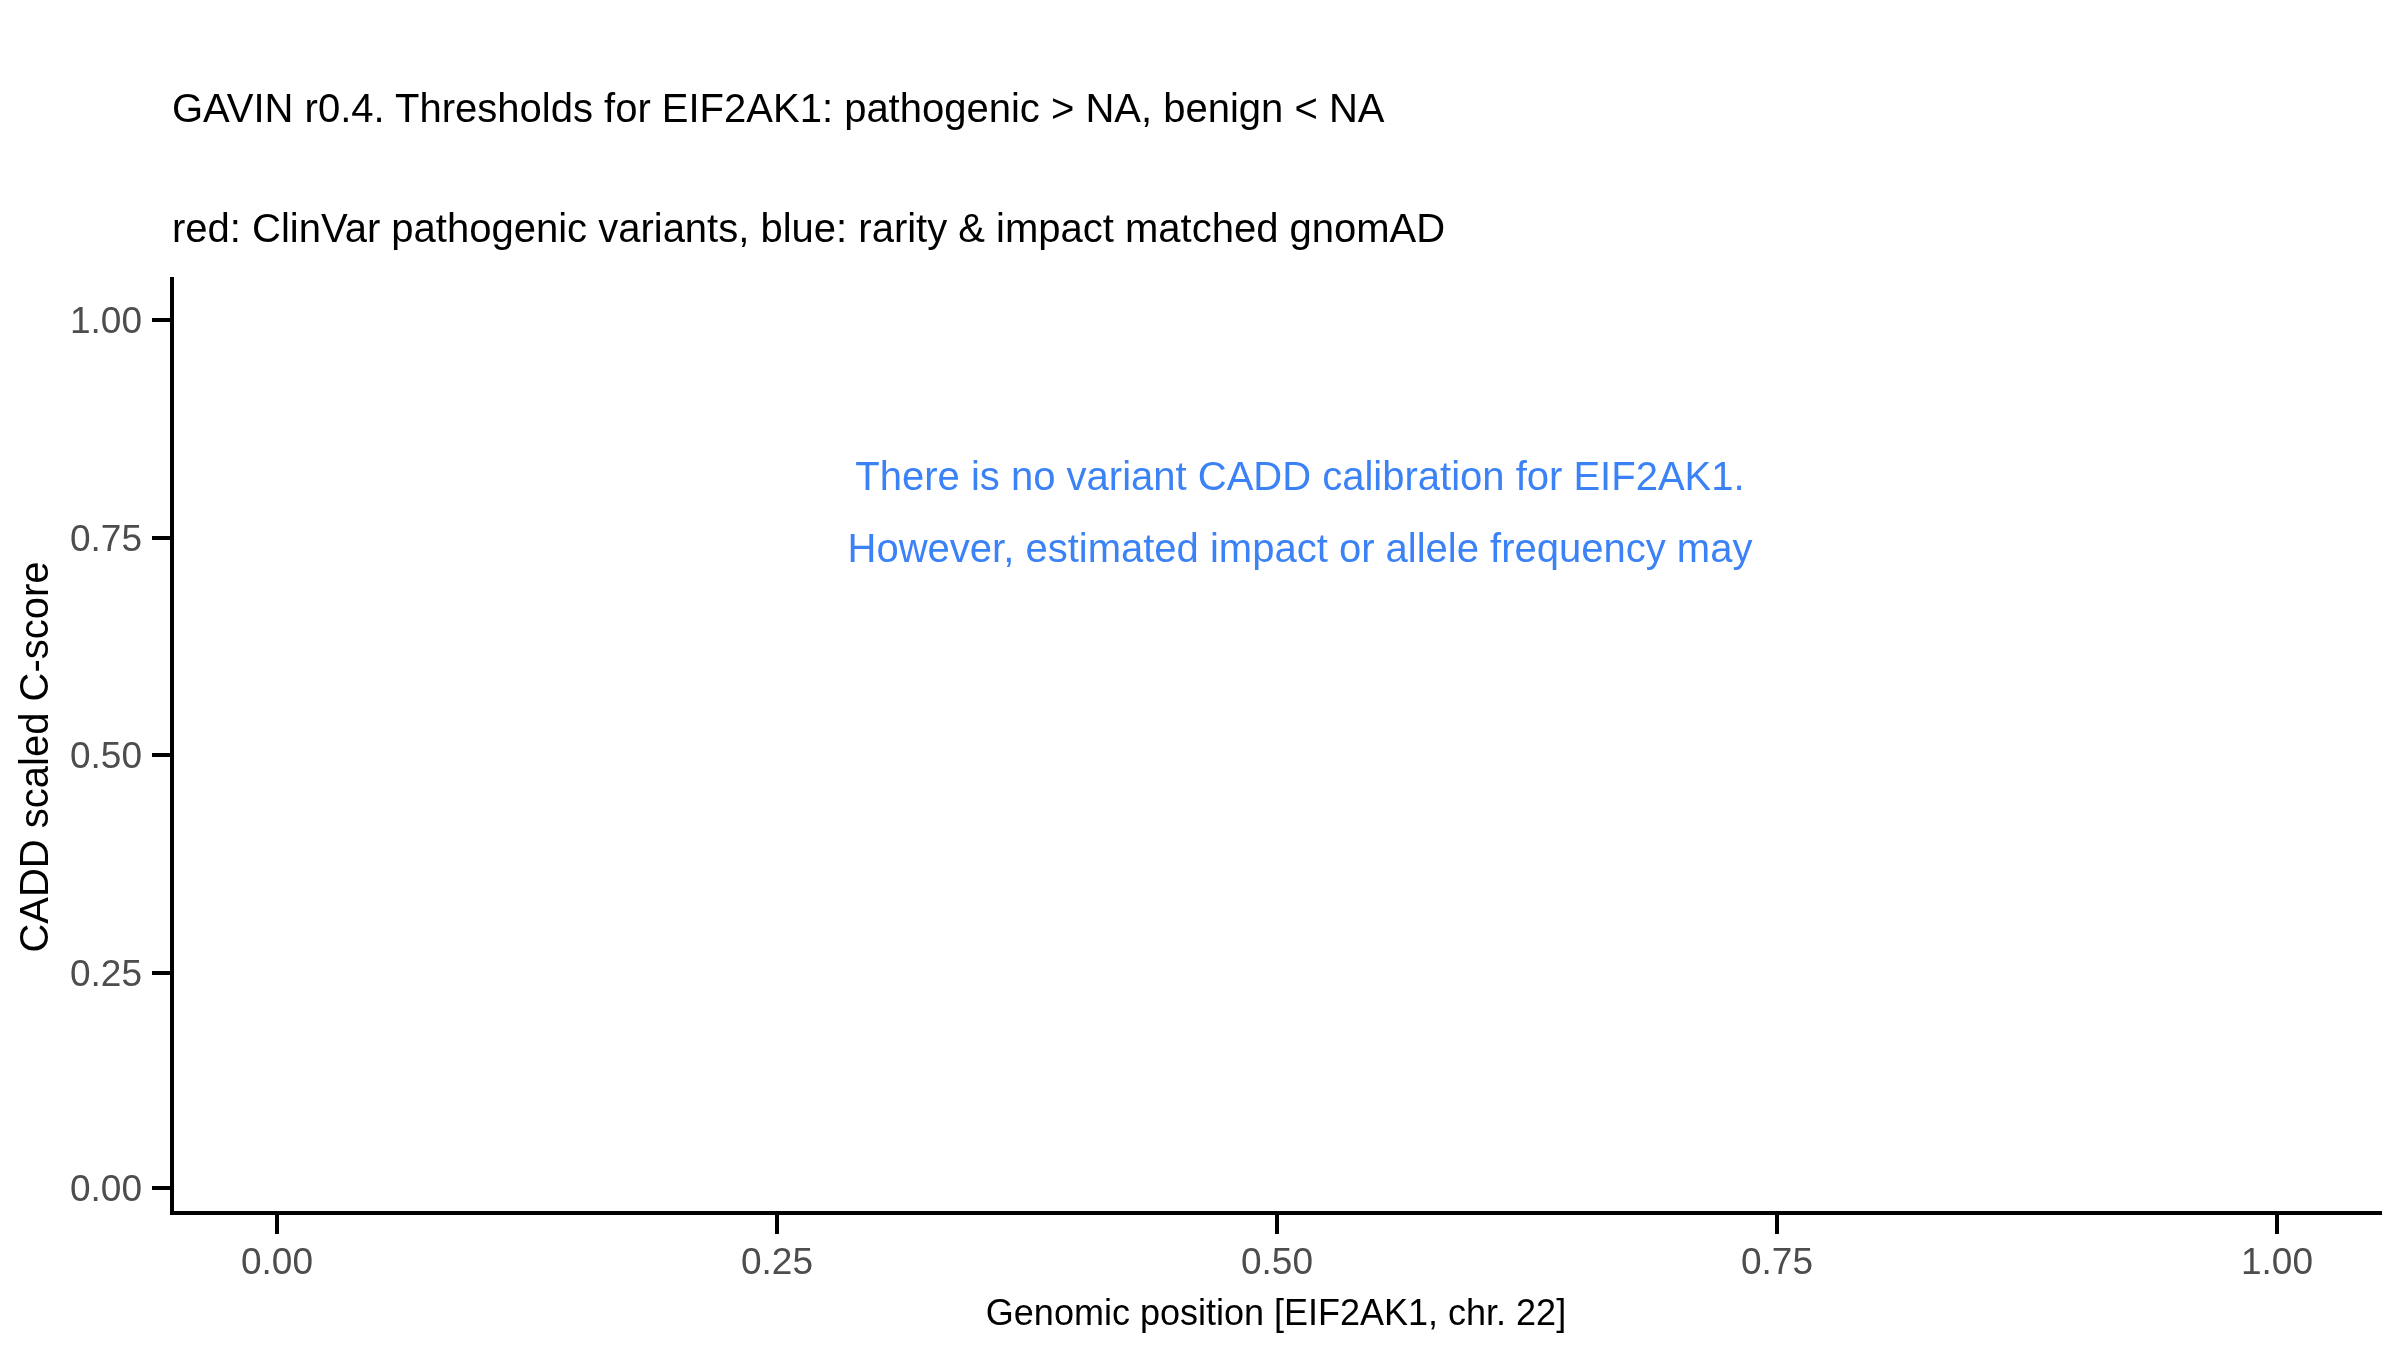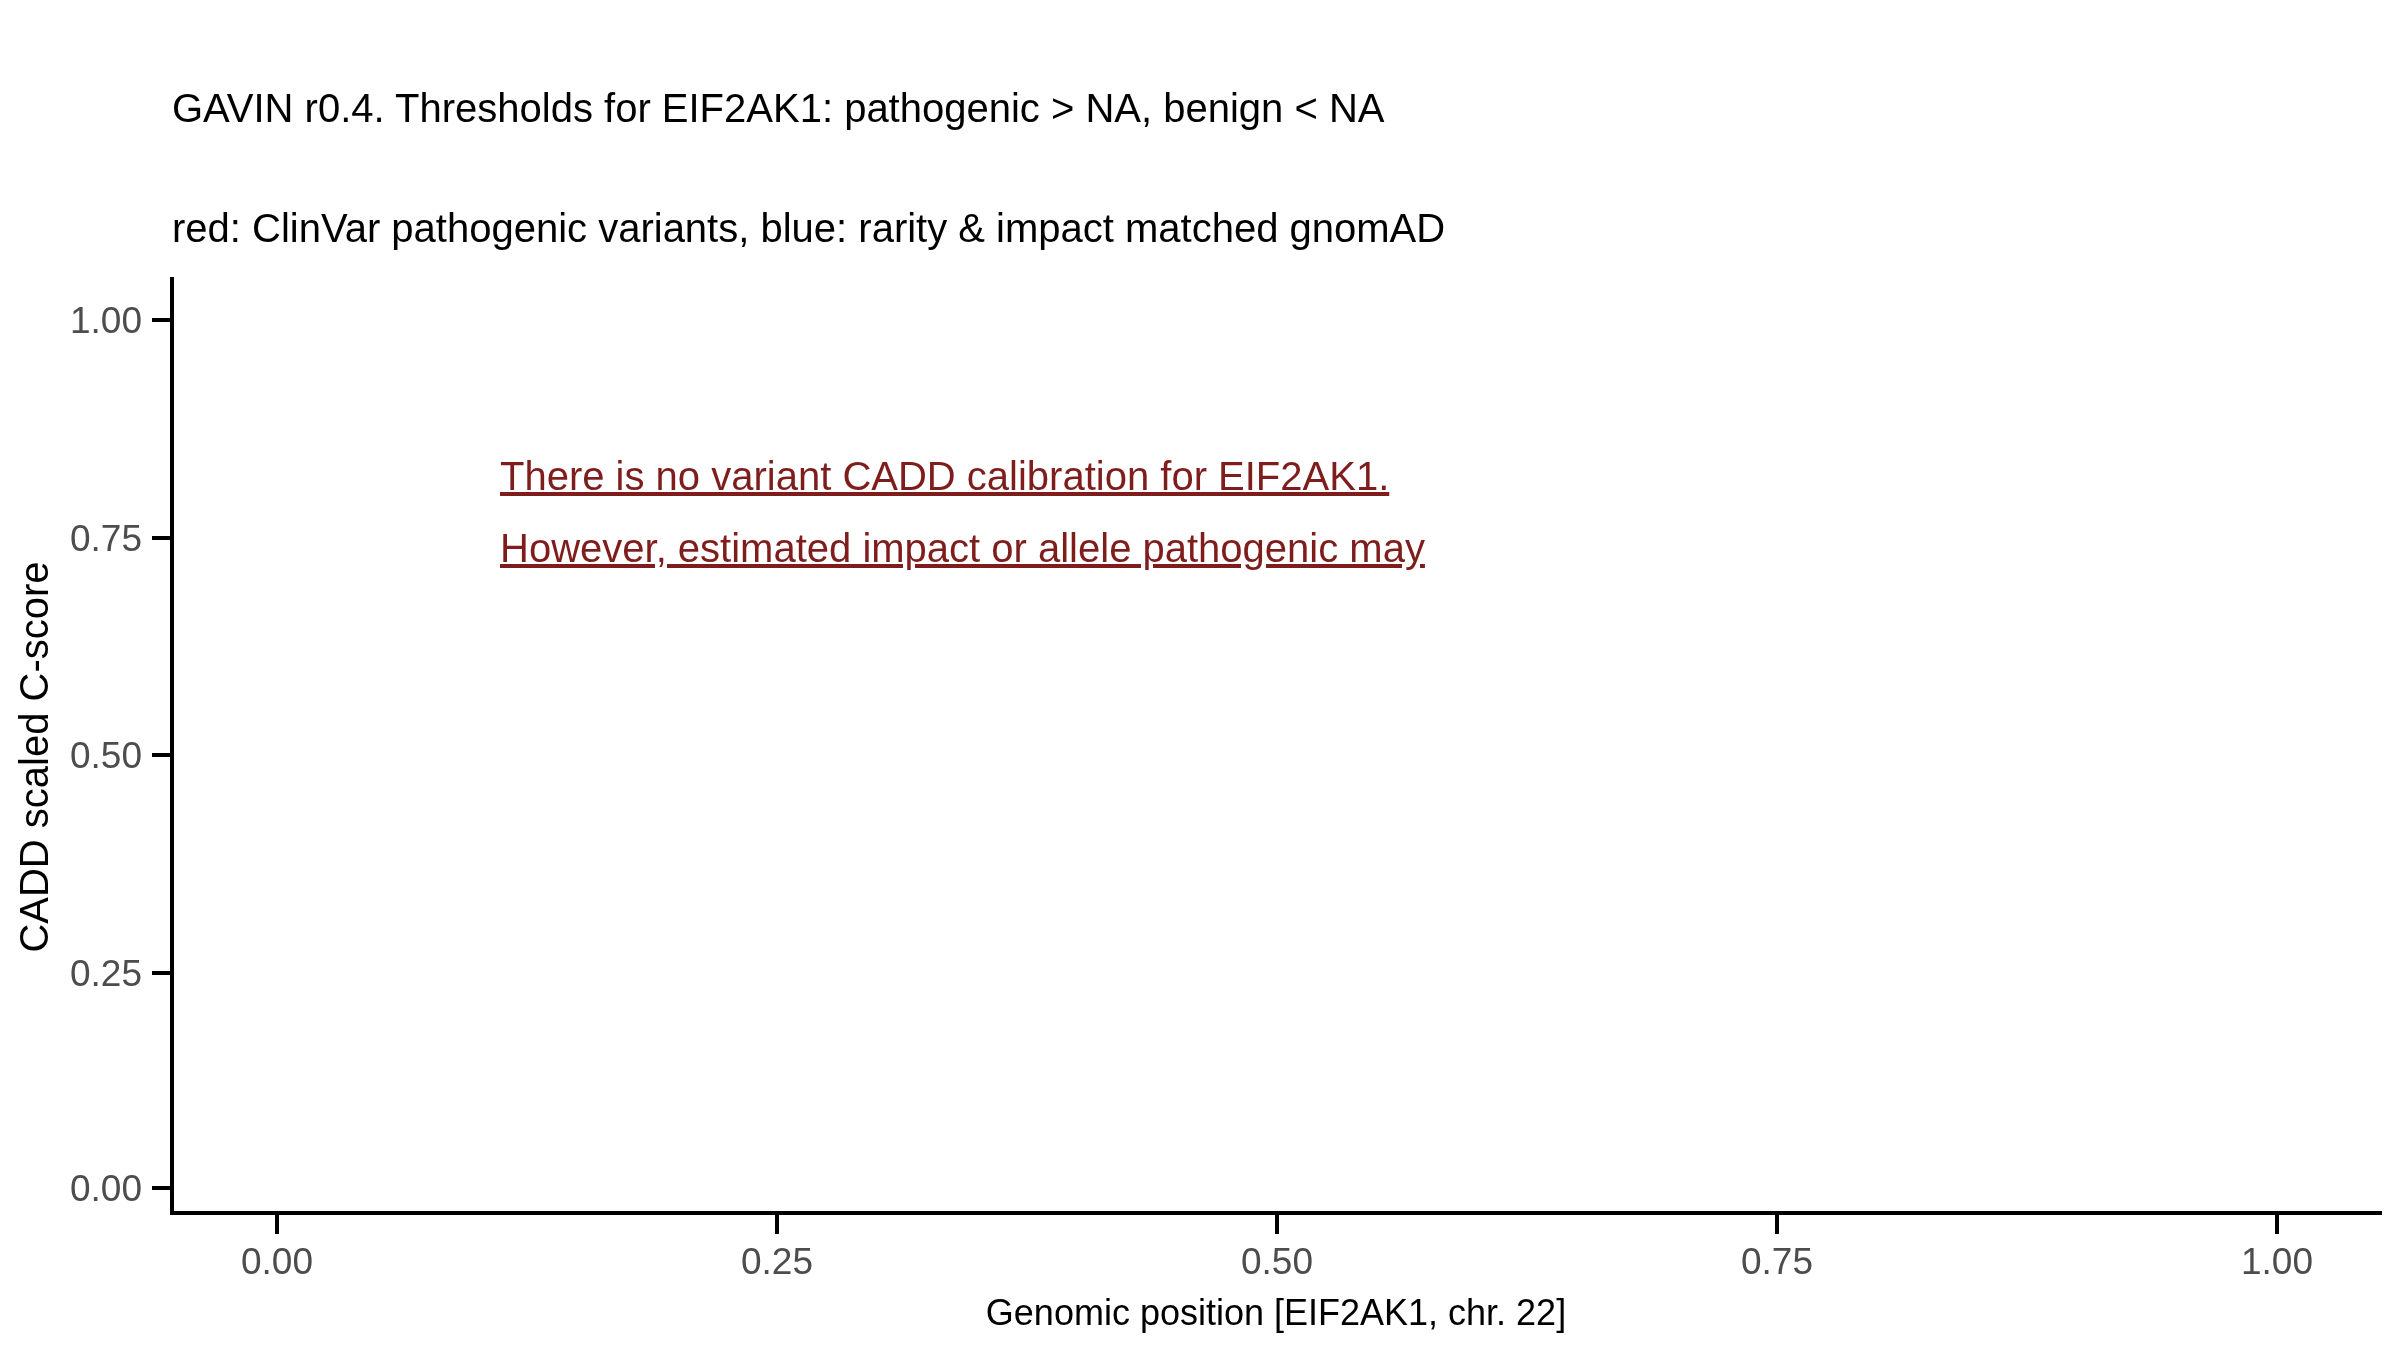--- a/index.html
+++ b/index.html
@@ -127,24 +127,23 @@
     transform: rotate(-90deg);
     transform-origin: center center;
   }
 
   
   #no-calibration-message {
     position: absolute;
     left: 500px;
     top: 440px;
     width: 1600px;
-    text-align: left;
+    text-align: center;
     font-size: 40px;
-    color: #7f1d1d;
-    text-decoration: underline;
+    color: #3b82f6;
   }
   #no-calibration-message .msg-line {
     display: block;
     height: 72px;
     line-height: 72px;
     white-space: pre;
   }
 </style>
 </head>
 <body>
@@ -184,16 +183,16 @@
   <div class="x-label-box" style="left:677px;">0.25</div>
   <div class="x-label-box" style="left:1177px;">0.50</div>
   <div class="x-label-box" style="left:1677px;">0.75</div>
   <div class="x-label-box" style="left:2177px;">1.00</div>
 
   <div id="x-axis-title">Genomic position [EIF2AK1, chr. 22]</div>
   <div id="y-axis-title">CADD scaled C-score</div>
 
   <div id="no-calibration-message">
     <span class="msg-line">There is no variant CADD calibration for EIF2AK1.</span>
-    <span class="msg-line">However, estimated impact or allele pathogenic may</span>
+    <span class="msg-line">However, estimated impact or allele frequency may</span>
   </div>
 
 </div>
 
 </body></html>

